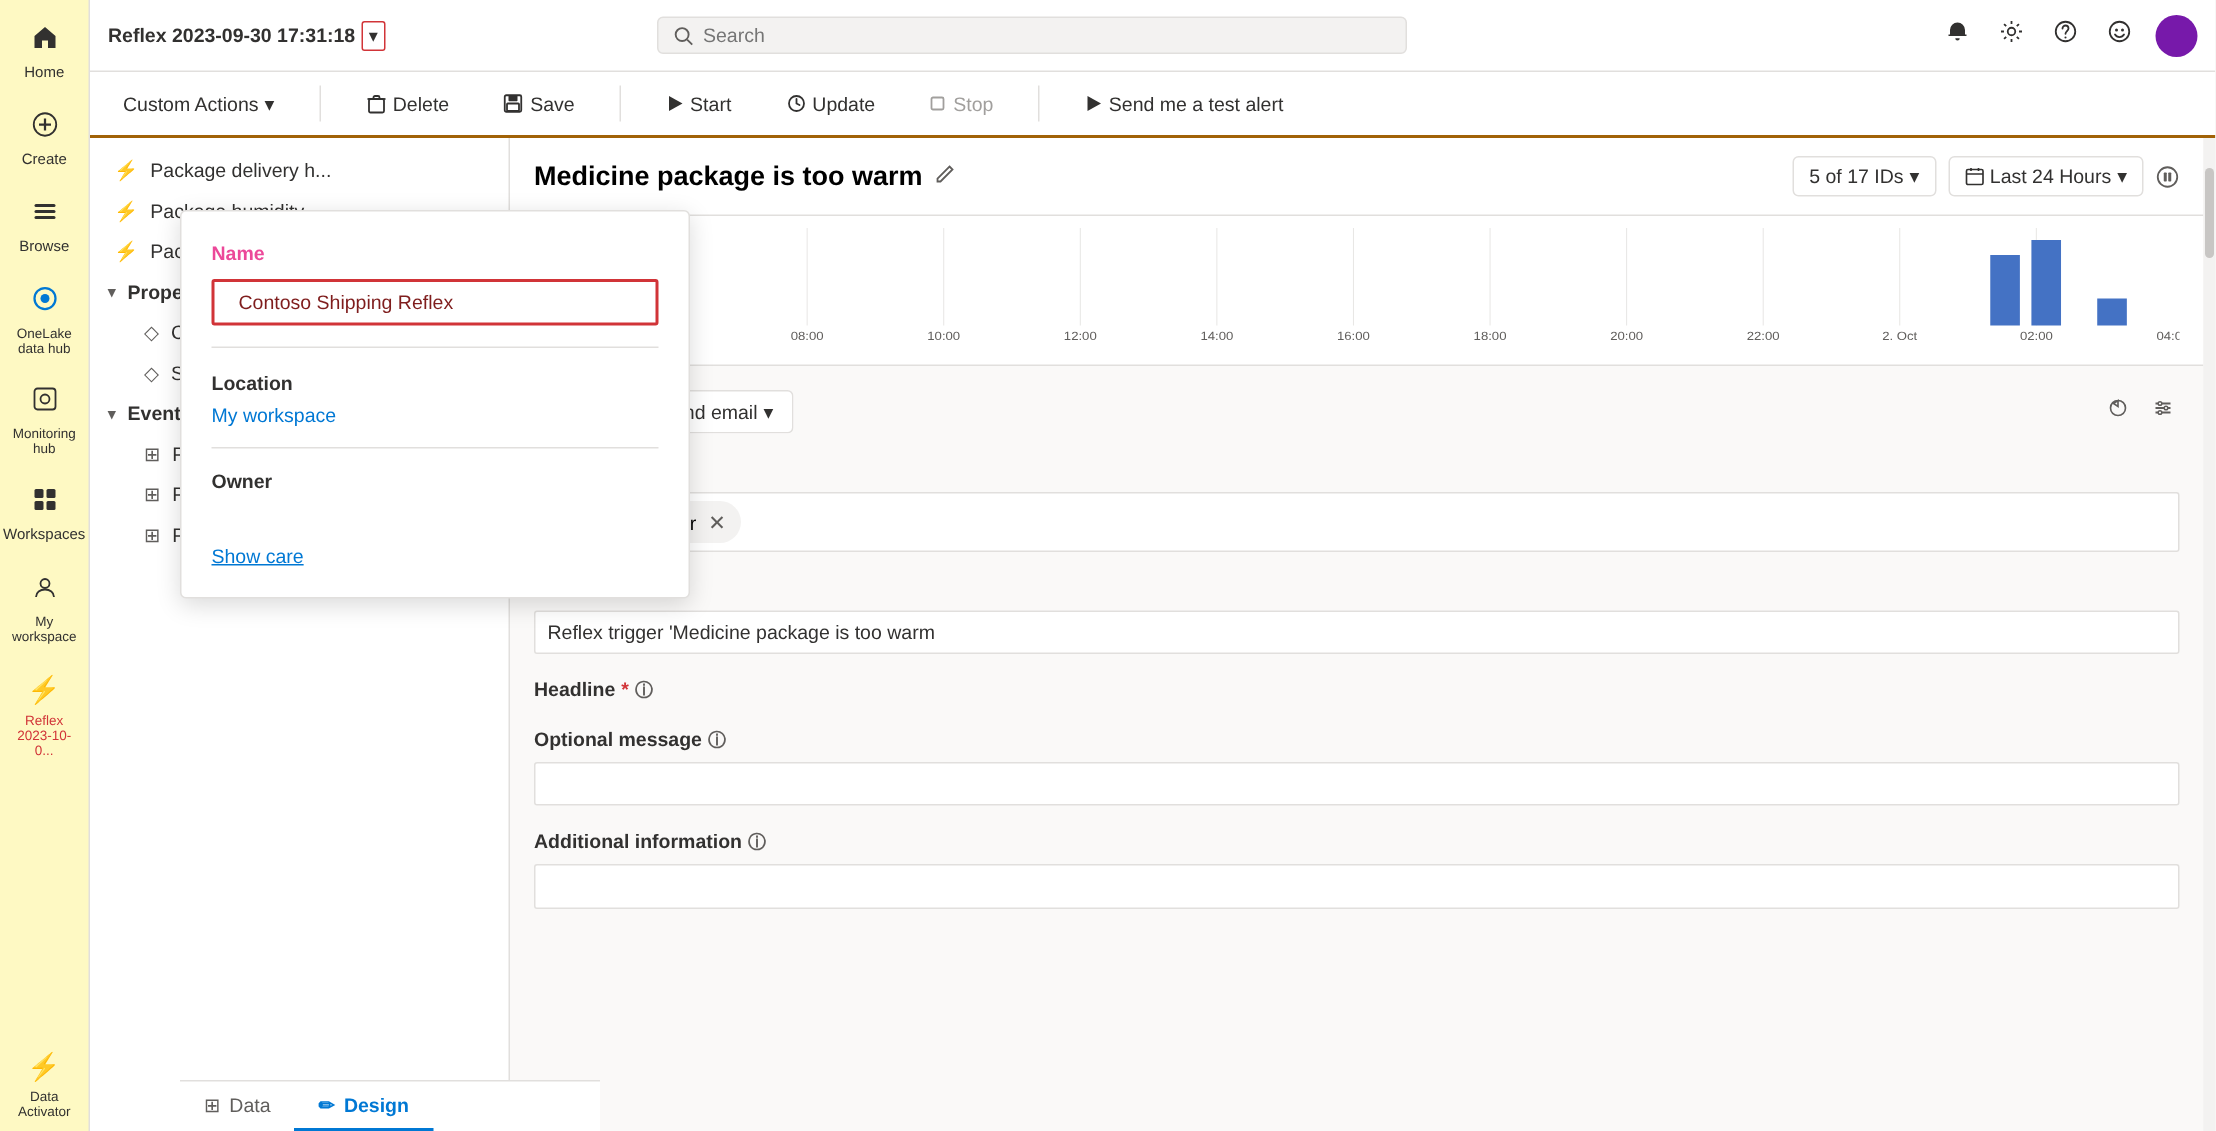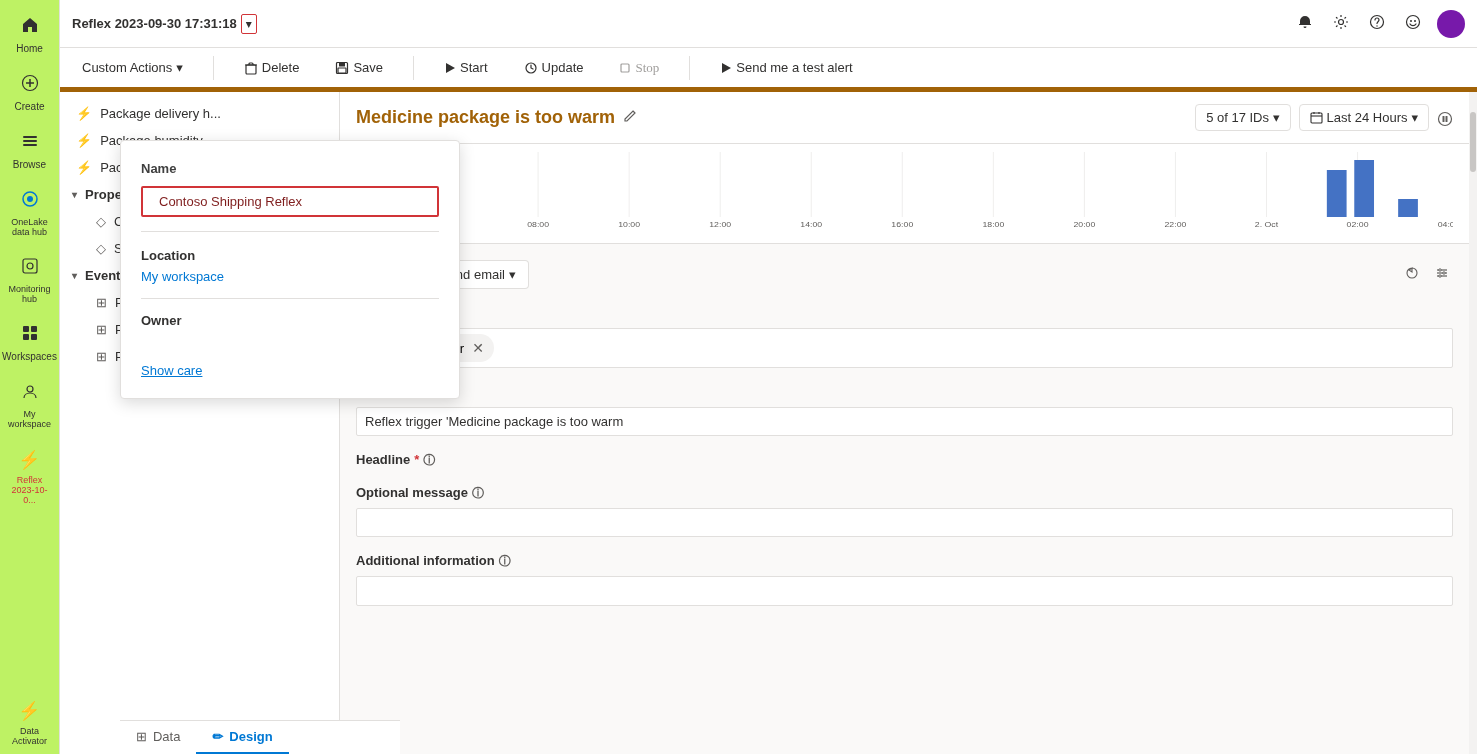--- a/index.html
+++ b/index.html
@@ -2,72 +2,72 @@
 <html><head>
   <meta charset="utf-8">
   <style>
     * { box-sizing: border-box; margin: 0; padding: 0; }
     body { font-family: 'Segoe UI', Arial, sans-serif; font-size: 13px; background: #f3f2f1; overflow: hidden; width: 1477px; height: 754px; }
 
     
     .app-shell { display: flex; height: 754px; width: 1477px; }
 
     
-    .left-nav { width: 60px; background: #bef264; border-right: 1px solid #e1dfdd; display: flex; flex-direction: column; align-items: center; padding-top: 8px; gap: 4px; flex-shrink: 0; }
+    .left-nav { width: 60px; background: #fef9c3; border-right: 1px solid #e1dfdd; display: flex; flex-direction: column; align-items: center; padding-top: 8px; gap: 4px; flex-shrink: 0; }
     .nav-item { display: flex; flex-direction: column; align-items: center; padding: 8px 4px; cursor: pointer; border-radius: 4px; width: 52px; color: #323130; font-size: 10px; gap: 4px; }
     .nav-icon { font-size: 18px; }
     .nav-item.reflex-item { color: #d13438; }
     .nav-item.reflex-item .nav-icon { color: #d13438; }
 
     
     .main-content { flex: 1; display: flex; flex-direction: column; overflow: hidden; }
 
     
     .top-bar { height: 48px; background: #fff; border-bottom: 1px solid #e1dfdd; display: flex; align-items: center; padding: 0 12px; gap: 8px; flex-shrink: 0; }
     .title-area { display: flex; align-items: center; gap: 4px; font-size: 13px; font-weight: 600; color: #323130; }
     .dropdown-btn { border: 1px solid #d13438; background: transparent; cursor: pointer; padding: 2px 4px; border-radius: 2px; font-size: 12px; color: #323130; }
     .search-box { flex: 1; max-width: 500px; margin: 0 auto; display: flex; align-items: center; background: #f3f2f1; border: 1px solid #e1dfdd; border-radius: 4px; padding: 4px 10px; gap: 6px; }
     .search-box input { border: none; background: transparent; outline: none; font-size: 13px; width: 100%; }
     .top-right-icons { display: flex; align-items: center; gap: 12px; margin-left: auto; color: #323130; }
     .icon-btn { background: none; border: none; cursor: pointer; font-size: 16px; color: #605e5c; padding: 4px; border-radius: 4px; }
     .avatar { width: 28px; height: 28px; border-radius: 50%; background: #7719aa; color: #fff; display: flex; align-items: center; justify-content: center; font-size: 12px; font-weight: 600; }
 
     
-    .toolbar { height: 44px; background: #fff; border-bottom: 5px solid #a16207; display: flex; align-items: center; padding: 0 12px; gap: 16px; flex-shrink: 0; }
+    .toolbar { height: 44px; background: #fff; border-bottom: 2px solid #a16207; display: flex; align-items: center; padding: 0 12px; gap: 16px; flex-shrink: 0; }
     .toolbar-btn { display: flex; align-items: center; gap: 4px; padding: 6px 10px; border: none; background: transparent; cursor: pointer; border-radius: 4px; font-size: 13px; color: #323130; }
     .toolbar-btn.disabled { color: #a19f9d; cursor: default; }
     .toolbar-divider { width: 1px; height: 24px; background: #e1dfdd; margin: 0 4px; }
 
     
     .content-split { display: flex; flex: 1; overflow: hidden; }
 
     
     .dropdown-panel { position: absolute; top: 48px; left: 60px; width: 340px; background: #fff; border: 1px solid #e1dfdd; border-radius: 4px; box-shadow: 0 4px 16px rgba(0,0,0,0.15); z-index: 100; padding: 20px; }
-    .dropdown-panel h3 { font-size: 13px; font-weight: 600; color: #404040; margin-bottom: 10px; }
+    .dropdown-panel h3 { font-size: 13px; font-weight: 600; color: #ec4899; margin-bottom: 10px; }
     .name-input { width: 100%; border: 2px solid #d13438; border-radius: 2px; padding: 6px 16px; font-size: 13px; outline: none; color: #7f1d1d; }
     .location-label { font-size: 13px; font-weight: 600; color: #323130; margin-top: 16px; margin-bottom: 6px; display: block; }
     .location-link { color: #0078d4; font-size: 13px; cursor: pointer; text-decoration: none; }
     .divider-line { border: none; border-top: 1px solid #e1dfdd; margin: 14px 0; }
     .owner-label { font-size: 13px; font-weight: 600; color: #323130; margin-bottom: 20px; display: block; }
     .show-more-link { color: #0078d4; font-size: 13px; cursor: pointer; }
 
     
     .left-sidebar { width: 280px; background: #fff; border-right: 1px solid #e1dfdd; overflow-y: auto; flex-shrink: 0; padding: 8px 0; }
     .sidebar-item { display: flex; align-items: center; gap: 8px; padding: 6px 16px; cursor: pointer; color: #323130; font-size: 13px; }
     .sidebar-item.section-header { font-weight: 600; padding-left: 12px; }
     .sidebar-sub-item { display: flex; align-items: center; gap: 8px; padding: 6px 16px 6px 36px; cursor: pointer; color: #323130; font-size: 13px; }
     .bottom-tab { display: flex; align-items: center; gap: 6px; padding: 8px 16px; cursor: pointer; font-size: 13px; color: #605e5c; border-bottom: 2px solid transparent; }
     .bottom-tab.active { color: #0078d4; border-bottom: 2px solid #0078d4; font-weight: 600; }
 
     
     .main-panel { flex: 1; display: flex; flex-direction: column; overflow: hidden; background: #faf9f8; }
 
     
     .chart-header { display: flex; align-items: center; padding: 12px 16px; background: #fff; gap: 8px; border-bottom: 1px solid #e1dfdd; }
-    .chart-title { font-size: 18px; font-weight: 600; color: #a16207; text-align: center; }
+    .chart-title { font-size: 18px; font-weight: 600; color: #000000; text-align: center; }
     .edit-icon-btn { background: none; border: none; cursor: pointer; font-size: 14px; color: #605e5c; }
     .chart-controls { margin-left: auto; display: flex; align-items: flex-end; gap: 8px; }
     .ids-btn { display: flex; align-items: center; gap: 4px; padding: 5px 10px; border: 1px solid #e1dfdd; border-radius: 4px; background: #fff; cursor: pointer; font-size: 13px; color: #323130; }
     .time-btn { display: flex; align-items: center; gap: 4px; padding: 5px 10px; border: 1px solid #e1dfdd; border-radius: 4px; background: #fff; cursor: pointer; font-size: 13px; color: #323130; }
     .pause-btn { background: none; border: none; cursor: pointer; font-size: 16px; color: #605e5c; }
 
     
     .chart-area { background: #fff; height: 100px; padding: 8px 16px; border-bottom: 1px solid #e1dfdd; position: relative; overflow: hidden; }
     .chart-svg { width: 100%; height: 80px; }
 
@@ -172,20 +172,27 @@
       </div>
     </div>
   </div>
 
   <div class="main-content">
 
     <div class="top-bar">
       <div class="title-area">
         <span style="font-size:13px;font-weight:600;">Reflex 2023-09-30 17:31:18</span>
         <button class="dropdown-btn" style="border:1.5px solid #d13438;">▾</button>
+      </div>
+      <div class="search-box">
+        <svg width="14" height="14" viewBox="0 0 14 14" fill="none">
+            <circle cx="6" cy="6" r="4.5" stroke="#605e5c" stroke-width="1.3"></circle>
+            <line x1="9.5" y1="9.5" x2="13" y2="13" stroke="#605e5c" stroke-width="1.3"></line>
+          </svg>
+        <input type="text" placeholder="Search" style="">
       </div>
       <div class="top-right-icons">
         <button class="icon-btn">
           <svg width="16" height="16" viewBox="0 0 16 16" fill="none">
               <path d="M8 2a5 5 0 00-5 5v3H2v1h12v-1h-1V7a5 5 0 00-5-5zm0 12a1.5 1.5 0 001.5-1.5h-3A1.5 1.5 0 008 14z" fill="#323130"></path>
             </svg>
         </button>
         <button class="icon-btn">
           <svg width="16" height="16" viewBox="0 0 16 16" fill="none">
               <circle cx="8" cy="8" r="2.5" stroke="#323130" stroke-width="1.2"></circle>
@@ -244,21 +251,21 @@
         <svg width="14" height="14" viewBox="0 0 14 14" fill="none">
             <path d="M7 2a5 5 0 100 10A5 5 0 007 2z" stroke="#323130" stroke-width="1.2" fill="none"></path>
             <path d="M7 4v3l2 1" stroke="#323130" stroke-width="1.2" stroke-linecap="round"></path>
           </svg>
         <span>Update</span>
       </button>
       <button class="toolbar-btn disabled">
         <svg width="12" height="12" viewBox="0 0 12 12" fill="none">
             <rect x="2" y="2" width="8" height="8" rx="1" stroke="#a19f9d" stroke-width="1.2"></rect>
           </svg>
-        <span style="color:#a19f9d;font-family:Liberation Serif, serif;">Stop</span>
+        <span style="color:#a19f9d;">Stop</span>
       </button>
       <div class="toolbar-divider"></div>
       <button class="toolbar-btn">
         <svg width="12" height="12" viewBox="0 0 12 12" fill="none">
             <polygon points="2,1 11,6 2,11" fill="#323130"></polygon>
           </svg>
         <span>Send me a test alert</span>
       </button>
     </div>
 

